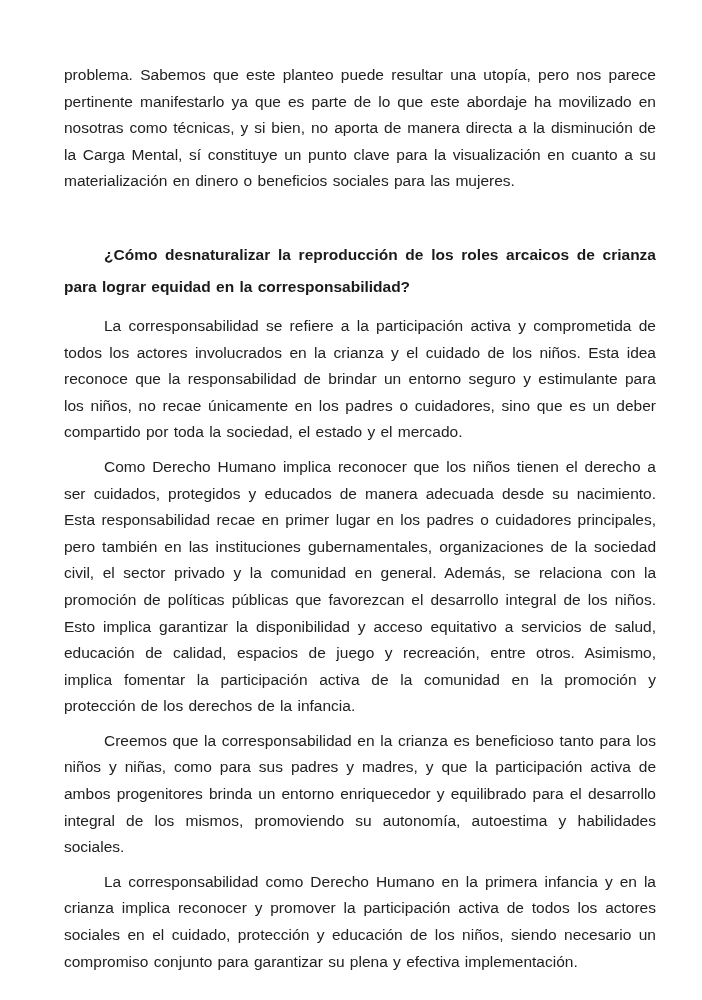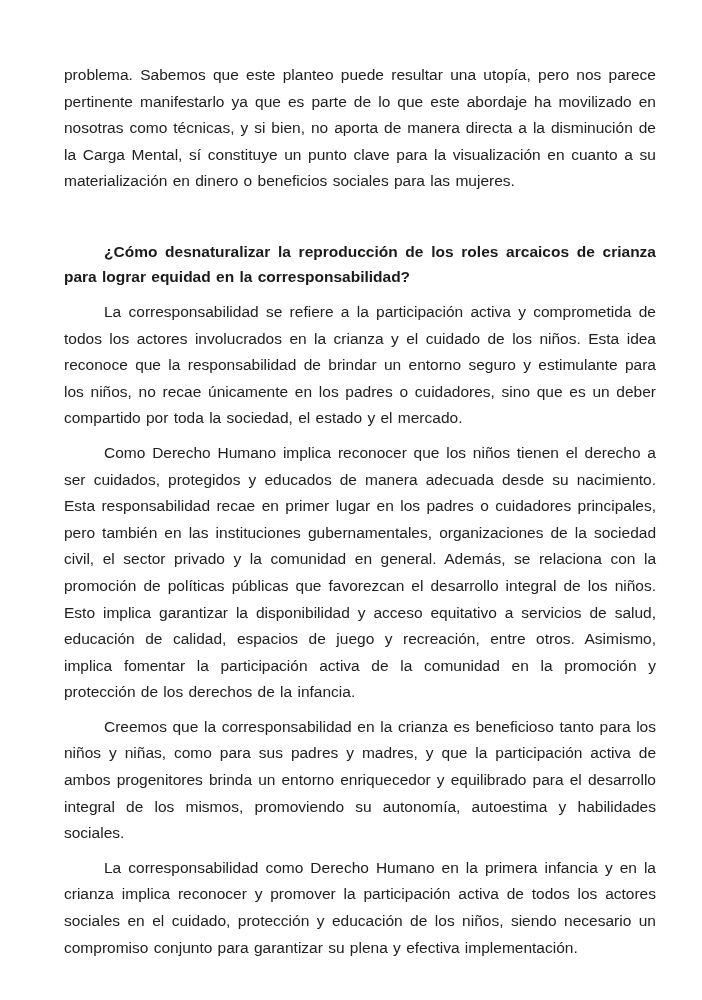--- a/index.html
+++ b/index.html
@@ -28,21 +28,21 @@
     text-align: justify;
     text-indent: 40px;
     word-spacing: 1px;
   }
   .para.continuation {
     text-indent: 0;
   }
   .heading {
     margin: 44px 0 10px 0;
     font-size: 15.5px;
-    line-height: 25px;
+    line-height: 32px;
     font-weight: bold;
     color: #1a1a1a;
     text-align: justify;
     text-indent: 40px;
     word-spacing: 1px;
   }
 </style>
 </head>
 <body>
 

